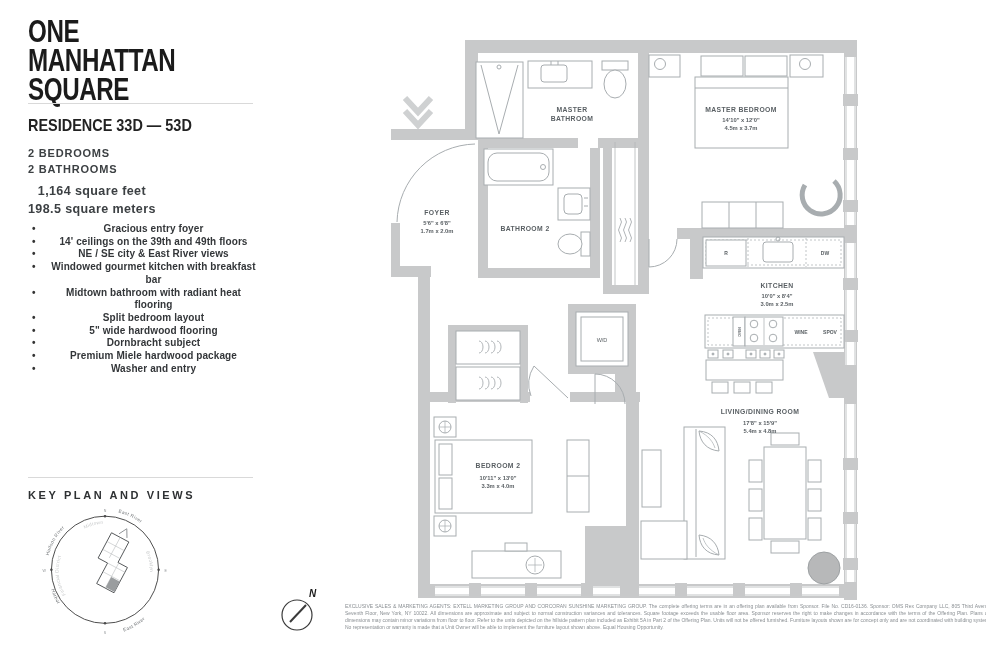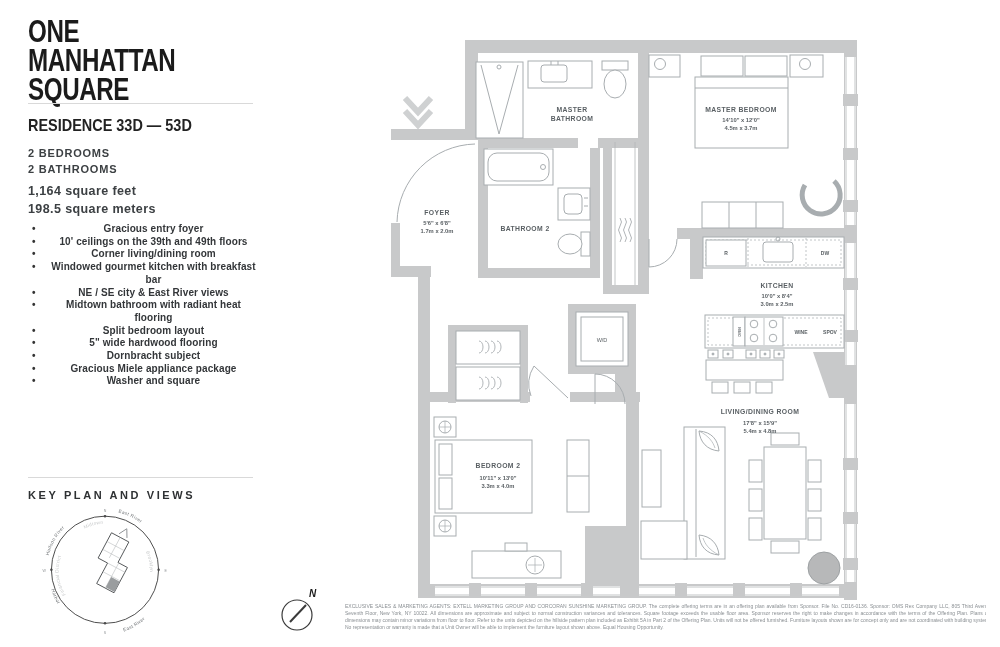--- a/index.html
+++ b/index.html
@@ -10,21 +10,21 @@
   .sidebar { position:absolute; left:0; top:0; width:270px; height:647px; }
   .logo { position:absolute; left:28px; top:18px; color:#1b1b1b; font-weight:bold;
           font-size:31px; line-height:0.93; letter-spacing:-0.5px;
           transform:scaleX(0.78); transform-origin:left top; }
   .divider { position:absolute; left:28px; width:225px; height:1px; background:#d9d9d9; }
   .res-title { position:absolute; left:28px; top:116px; color:#222; font-weight:bold;
                font-size:17px; letter-spacing:0px; transform:scaleX(0.85); transform-origin:left top; }
   .bedbath { position:absolute; left:28px; top:146px; color:#3c4043; font-size:11px;
              letter-spacing:0.8px; line-height:1.45; font-weight:bold; }
   .areas { position:absolute; left:28px; top:182px; color:#3c4043; font-size:12.5px;
-           letter-spacing:0.4px; line-height:1.45; font-weight:bold; }
+           letter-spacing:0.4px; line-height:1.45; font-weight:bold;text-align:center; }
   .features { position:absolute; left:30px; top:223px; width:230px; list-style:none;text-align:center; }
   .features li { position:relative; padding-left:17px; font-size:10px; color:#333639;
                  line-height:12.7px; font-weight:bold; letter-spacing:0.1px; }
   .features li::before { content:"•"; position:absolute; left:2px; top:0; color:#333; }
   .keyplan-title { position:absolute; left:28px; top:489px; color:#2e3133; font-size:11px;
                    letter-spacing:2.6px; }
   .keyplan-svg { position:absolute; left:38px; top:507px; }
 
   
   .plan-svg { position:absolute; left:285px; top:30px; }
@@ -51,30 +51,29 @@
     <div class="bedbath">
       <div>2 BEDROOMS</div>
       <div>2 BATHROOMS</div>
     </div>
     <div class="areas">
       <div>1,164 square feet</div>
       <div>198.5 square meters</div>
     </div>
     <ul class="features">
       <li>Gracious entry foyer</li>
-      <li>10' ceilings on the 39th and 49th floors</li>
-      <li>Corner living/dining room</li>
+      <li>14' ceilings on the 39th and 49th floors</li>
+      <li>NE / SE city &amp; East River views</li>
       <li>Windowed gourmet kitchen with breakfast bar</li>
-      <li>NE / SE city &amp; East River views</li>
       <li>Midtown bathroom with radiant heat flooring</li>
       <li>Split bedroom layout</li>
       <li>5" wide hardwood flooring</li>
       <li>Dornbracht subject</li>
-      <li>Gracious Miele appliance package</li>
-      <li>Washer and square</li>
+      <li>Premium Miele hardwood package</li>
+      <li>Washer and entry</li>
     </ul>
     <div class="divider" style="top:477px"></div>
     <h3 class="keyplan-title">KEY PLAN AND VIEWS</h3>
 
     <svg class="keyplan-svg" width="134" height="130" viewBox="0 0 150 145">
       <defs>
         <path id="kp-hudson" d="M 12 54 A 64 64 0 0 1 58 7" fill="none"></path>
         <path id="kp-eastr-ne" d="M 90 6 A 64 64 0 0 1 138 52" fill="none"></path>
         <path id="kp-midtown" d="M 52 24 A 54 54 0 0 1 100 24" fill="none"></path>
         <path id="kp-brooklyn" d="M 121 50 A 52 52 0 0 1 121 92" fill="none"></path>

